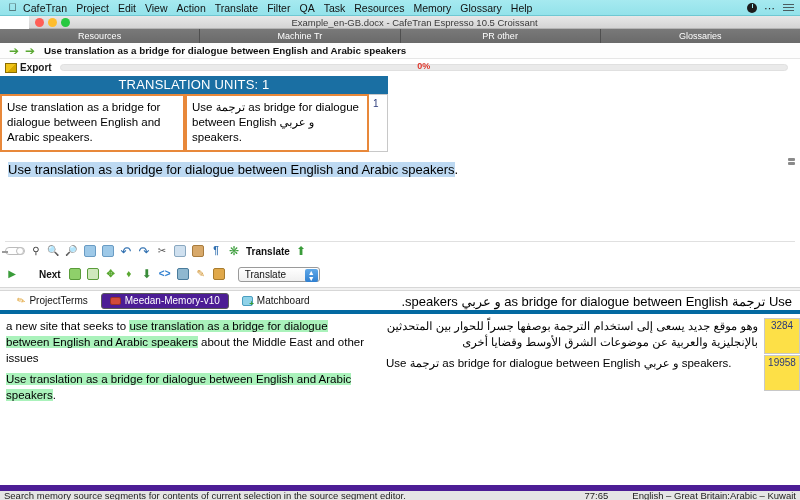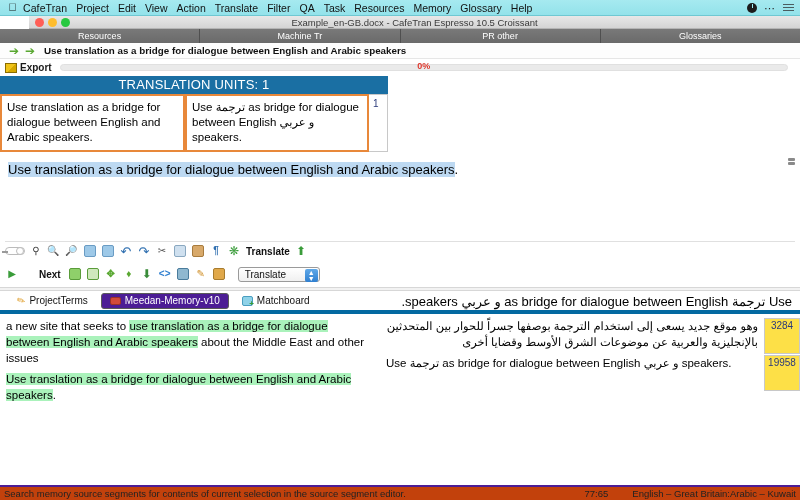--- a/index.html
+++ b/index.html
@@ -186,21 +186,21 @@
     border: 1px solid #c8c8c8; background:#fde047; font-size: 10px; color: #2b3a7a;
     padding: 1px 3px; text-align: center; margin-bottom: 1px;
   }
   .idbox.one { height: 36px; }
   .idbox.two { height: 36px; }
 
   
   .statusbar {
     position: absolute; bottom: 0; left: 0; right: 0; height: 15px;
     display: flex; align-items: center; font-size: 9.5px; color: #222;
-    padding: 0 4px; background: #c2410c; border-top: 2px solid #4c1d95;
+    padding: 0 4px; background: #e5e5e5; border-top: 6px solid #4c1d95;
   }
   .statusbar .grow { flex: 1; }
   .statusbar .pos { margin-right: 24px; }
 </style>
 </head>
 <body>
 
 <div id="app">
 
   <div class="menubar">

